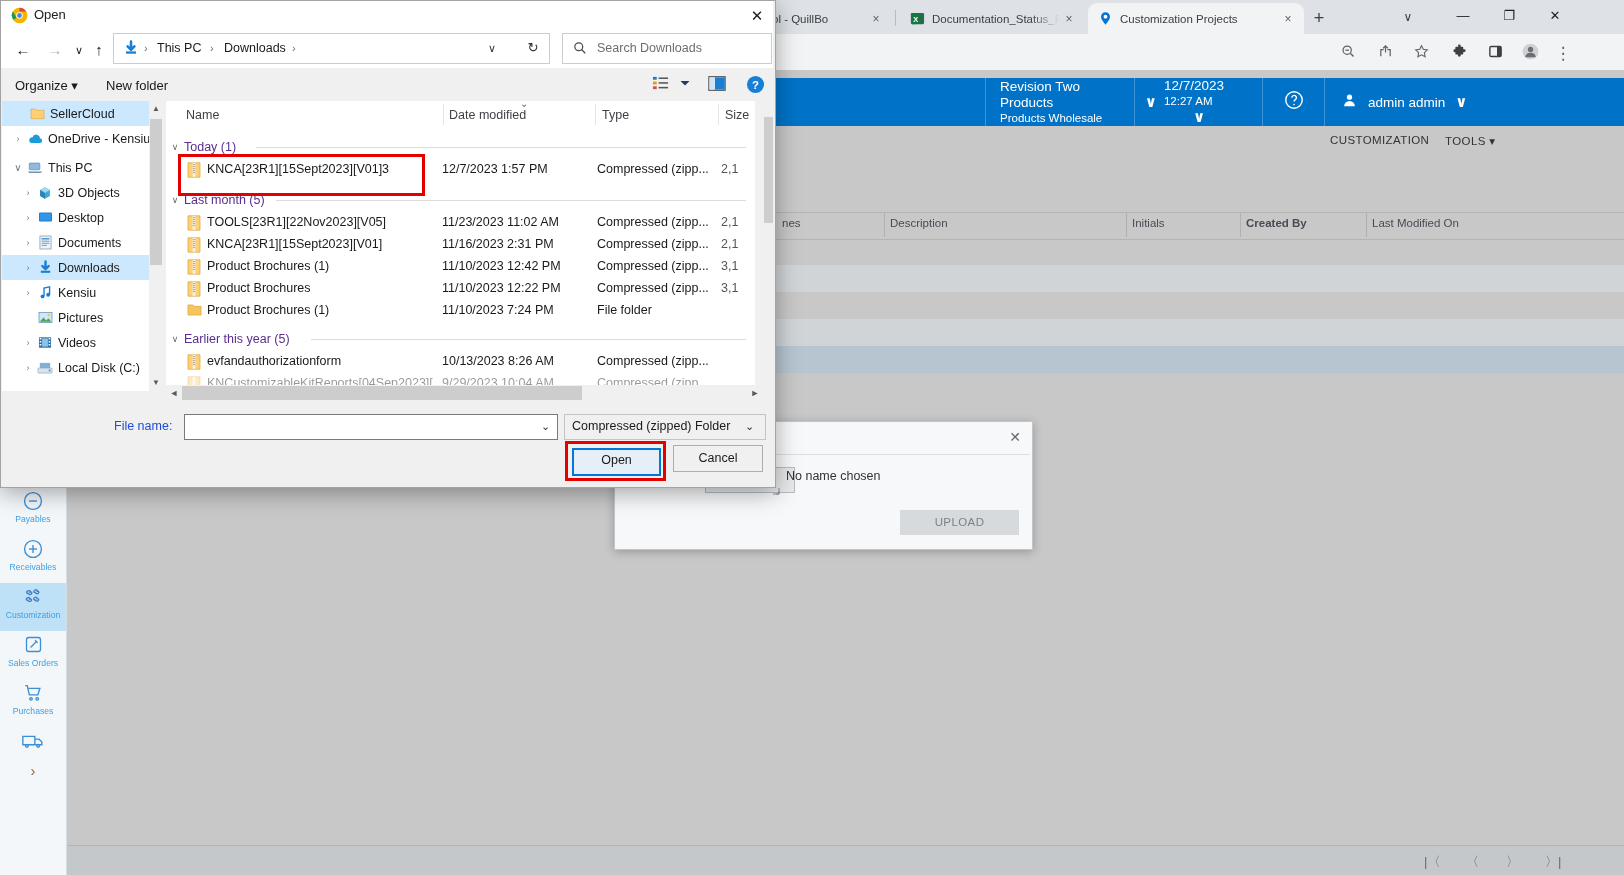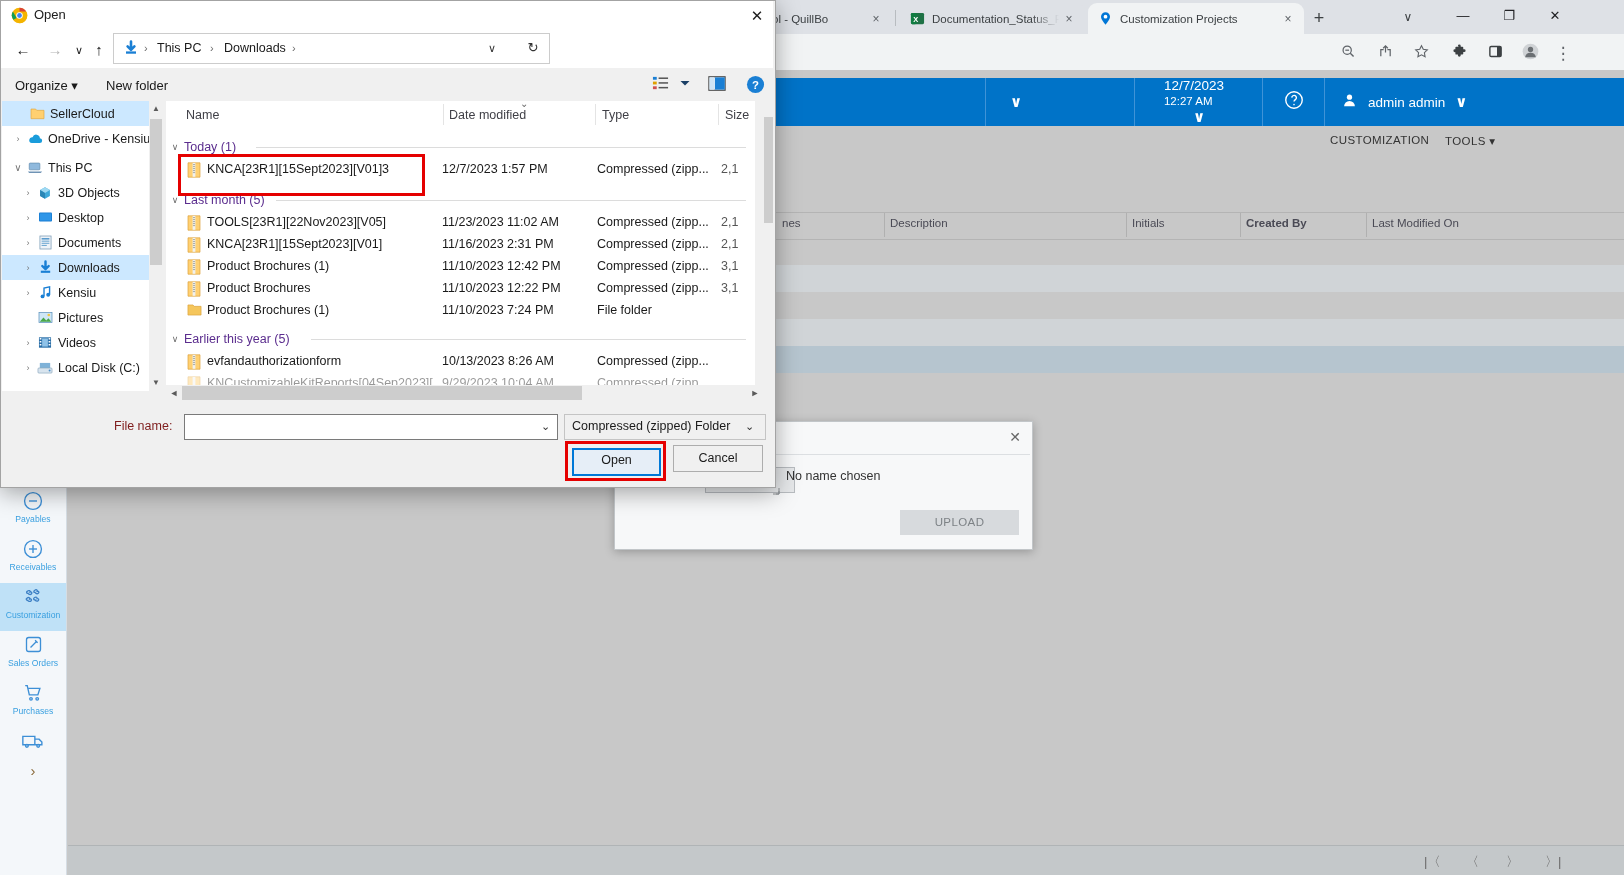--- a/index.html
+++ b/index.html
@@ -114,21 +114,21 @@
   .fname{position:absolute;left:41px;top:3px;font-size:12.5px;color:#1a1a1a;white-space:nowrap;}
   .fdate{position:absolute;left:276px;top:3px;font-size:12.5px;color:#1a1a1a;white-space:nowrap;}
   .ftype{position:absolute;left:431px;top:3px;font-size:12.5px;color:#1a1a1a;white-space:nowrap;}
   .fsize{position:absolute;left:555px;top:3px;font-size:12.5px;color:#555;white-space:nowrap;}
   .list-vsb{position:absolute;left:762px;top:100px;width:11px;height:284px;background:#f0f0f0;}
   .list-vsb-th{position:absolute;left:763px;top:116px;width:9px;height:106px;background:#cdcdcd;}
   .hsb{position:absolute;left:165px;top:384px;width:597px;height:16px;background:#f0f0f0;}
   .hsb-th{position:absolute;left:181px;top:385px;width:400px;height:14px;background:#cdcdcd;}
   .hsb-ar{position:absolute;top:384px;width:16px;height:16px;text-align:center;line-height:16px;font-size:9px;color:#5a5a5a;}
   .botarea{position:absolute;left:1px;top:400px;width:771px;height:85px;background:#f0f0f0;}
-  .fnlabel{position:absolute;left:113px;top:418px;font-size:12.5px;color:#7f1d1d;}
+  .fnlabel{position:absolute;left:113px;top:418px;font-size:12.5px;color:#1d4ed8;}
   .fninput{position:absolute;left:183px;top:413px;width:372px;height:24px;background:#fff;border:1px solid #7a7a7a;}
   .fncaret{position:absolute;left:540px;top:419px;font-size:11px;color:#333;}
   .typesel{position:absolute;left:563px;top:413px;width:200px;height:24px;background:#f0f0f0;border:1px solid #c4c4c4;}
   .typetxt{position:absolute;left:7px;top:4px;font-size:12.5px;color:#1a1a1a;}
   .typecaret{position:absolute;left:180px;top:5px;font-size:11px;color:#333;}
   .openwrap{position:absolute;left:564px;top:440px;width:95px;height:34px;border:3px solid #e50000;}
   .btn-open{position:absolute;left:4px;top:4px;width:85px;height:24px;background:#e6eef7;border:2px solid #0078d7;
             font-size:12.5px;color:#1a1a1a;text-align:center;line-height:21px;}
   .btn-cancel{position:absolute;left:672px;top:444px;width:88px;height:25px;background:#f0f0f0;border:1px solid #adadad;
               font-size:12.5px;color:#1a1a1a;text-align:center;line-height:24px;}
@@ -270,20 +270,24 @@
             <circle cx="6.4" cy="15.2" r="1.5"></circle>
             <circle cx="18.6" cy="15.2" r="1.5"></circle>
           </svg>
       </div>
     </div>
     <div class="rail-item" style="top:690px;color:#8a6a3a;font-size:15px;line-height:22px;">›</div>
   </div>
 
   <div class="acu-header">
     <div class="acu-seg" style="left:917px;width:172px;padding-left:14px;">
+      <div class="lines">
+        <div class="acu-l1">Revision Two Products</div>
+        <div class="acu-l2">Products Wholesale</div>
+      </div>
       <span class="acu-chev">∨</span>
     </div>
     <div class="acu-seg" style="left:1066px;width:105px;padding-left:14px;flex-direction:column;">
       <div class="lines">
         <div class="acu-l1">12/7/2023</div>
         <div class="acu-l2">12:27 AM</div>
       </div>
       <span class="acu-chev">∨</span>
     </div>
     <div class="acu-seg" style="left:1194px;width:62px;justify-content:center;">
@@ -396,20 +400,29 @@
     </div>
     <div class="crumbsep" style="left:30px;">›</div>
     <div class="crumb" style="left:43px;">This PC</div>
     <div class="crumbsep" style="left:96px;">›</div>
     <div class="crumb" style="left:110px;">Downloads</div>
     <div class="crumbsep" style="left:178px;">›</div>
     <div class="addr-caret">∨</div>
   </div>
   <div class="refresh">↻</div>
 
+  <div class="searchbox">
+    <div class="search-ic">
+      <svg width="14" height="14" viewBox="0 0 16 16">
+          <circle cx="6.6" cy="6.6" r="4.5" fill="none" stroke="#4a4a4a" stroke-width="1.4"></circle>
+          <line x1="10" y1="10" x2="14" y2="14" stroke="#4a4a4a" stroke-width="1.5"></line>
+        </svg>
+    </div>
+    <div class="search-ph">Search Downloads</div>
+  </div>
 
   <div class="cmdbar"></div>
   <div class="cmd" style="left:14px;">Organize ▾</div>
   <div class="cmd" style="left:105px;">New folder</div>
   <div class="viewbtn" style="left:651px;">
     <svg width="17" height="17" viewBox="0 0 18 18">
         <rect x="1" y="2" width="4" height="3" fill="#1a7fd4"></rect>
         <rect x="1" y="7" width="4" height="3" fill="#e0a000"></rect>
         <rect x="1" y="12" width="4" height="3" fill="#d05050"></rect>
         <rect x="7" y="2.6" width="10" height="1.6" fill="#555"></rect>

